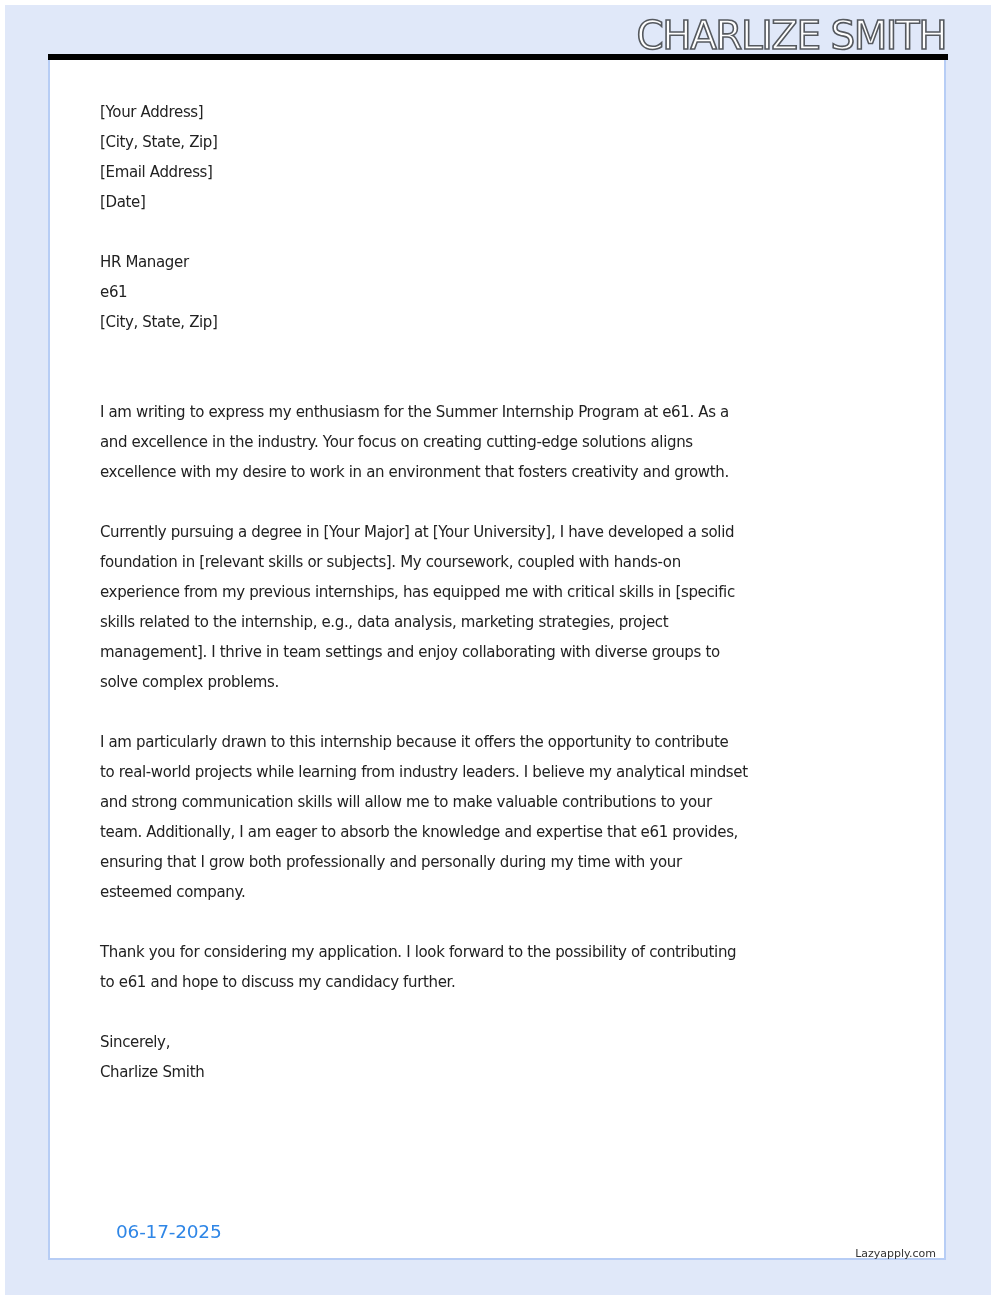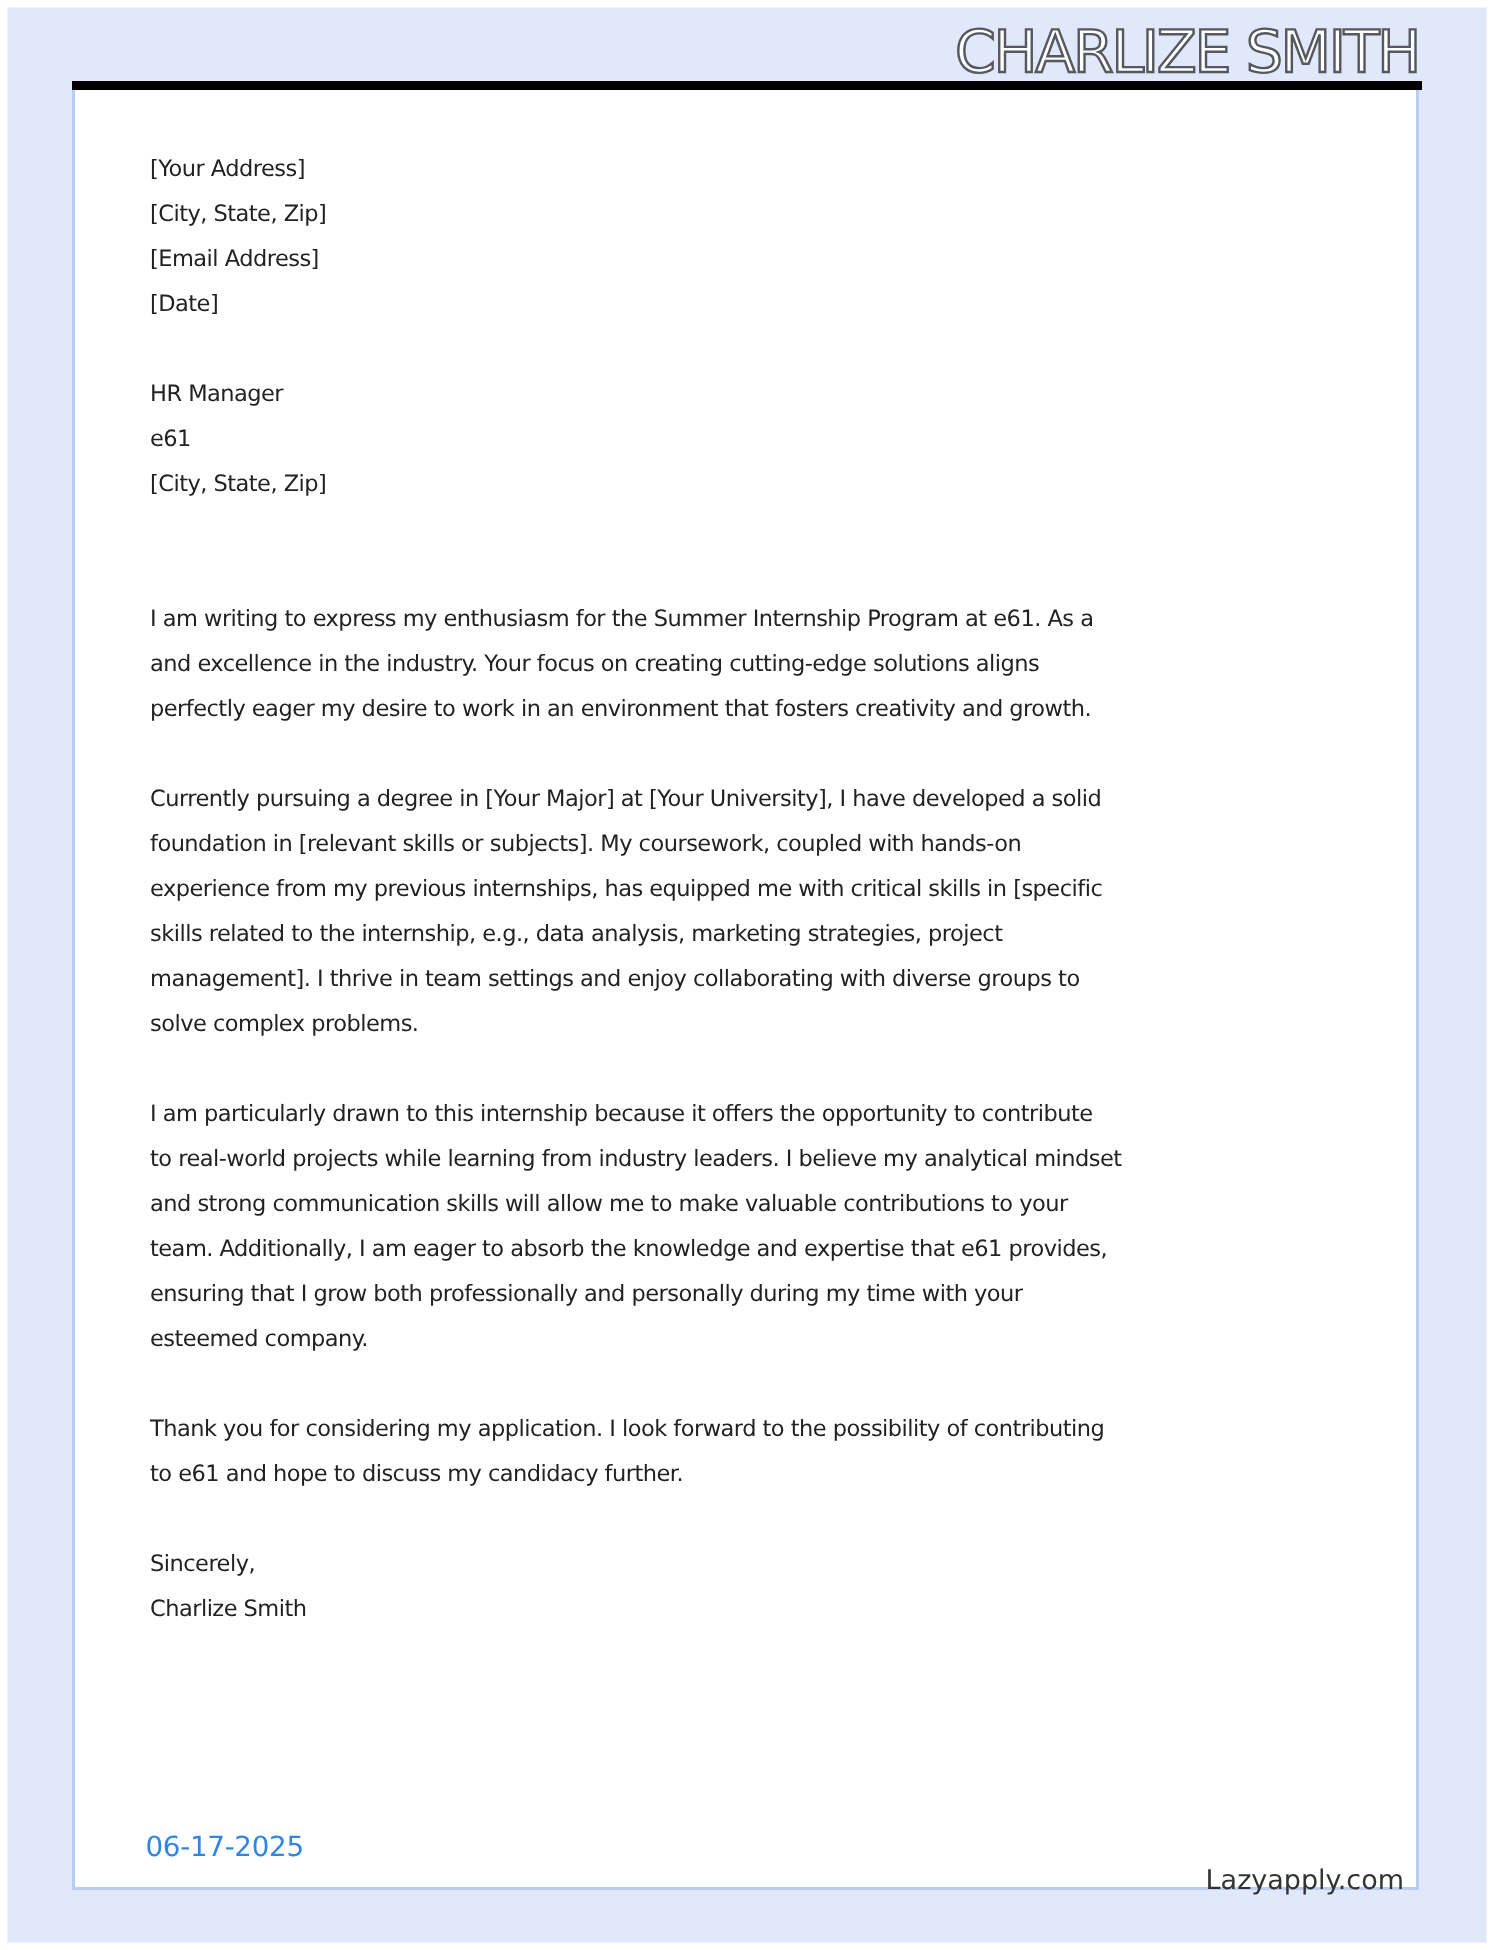--- a/index.html
+++ b/index.html
@@ -24,25 +24,25 @@
       position: absolute; left: 48px; top: 60px; width: 898px; height: 1200px;
       background: #ffffff; border: 2px solid #b7cdf5; border-top: none; box-sizing: border-box;
     }
     .letter {
       position: absolute; left: 100px; top: 97px; width: 810px;
       font-size: 15px; color: #222222; letter-spacing: -0.35px; line-height: 30px;
     }
     .line { display: block; height: 30px; white-space: nowrap; }
     .gap { display: block; height: 30px; }
     .date {
-      position: absolute; left: 97px; top: 1217px; font-size: 18.5px; color: #2f86e6;
+      position: absolute; left: 116px; top: 1217px; font-size: 18.5px; color: #2f86e6;
       line-height: 30px; letter-spacing: -0.2px;
     }
     .brand {
-      position: absolute; right: 60px; top: 1245px; font-size: 18px; color: #333333;
+      position: absolute; right: 60px; top: 1245px; font-size: 11px; color: #333333;
       line-height: 18px;
     }
   </style>
 </head>
 <body>
 
 <div class="frame"></div>
 
 <div class="name">CHARLIZE SMITH</div>
 <div class="rule"></div>
@@ -61,21 +61,21 @@
     <span class="line">HR Manager</span>
     <span class="line">e61</span>
     <span class="line">[City, State, Zip]</span>
   </div>
   <span class="gap"></span>
   <span class="gap"></span>
 
   <div>
     <span class="line">I am writing to express my enthusiasm for the Summer Internship Program at e61. As a</span>
     <span class="line">and excellence in the industry. Your focus on creating cutting-edge solutions aligns</span>
-    <span class="line">perfectly eager my desire to work in an environment that fosters creativity and growth.</span>
+    <span class="line">excellence with my desire to work in an environment that fosters creativity and growth.</span>
   </div>
   <span class="gap"></span>
 
   <div>
     <span class="line">Currently pursuing a degree in [Your Major] at [Your University], I have developed a solid</span>
     <span class="line">foundation in [relevant skills or subjects]. My coursework, coupled with hands-on</span>
     <span class="line">experience from my previous internships, has equipped me with critical skills in [specific</span>
     <span class="line">skills related to the internship, e.g., data analysis, marketing strategies, project</span>
     <span class="line">management]. I thrive in team settings and enjoy collaborating with diverse groups to</span>
     <span class="line">solve complex problems.</span>

